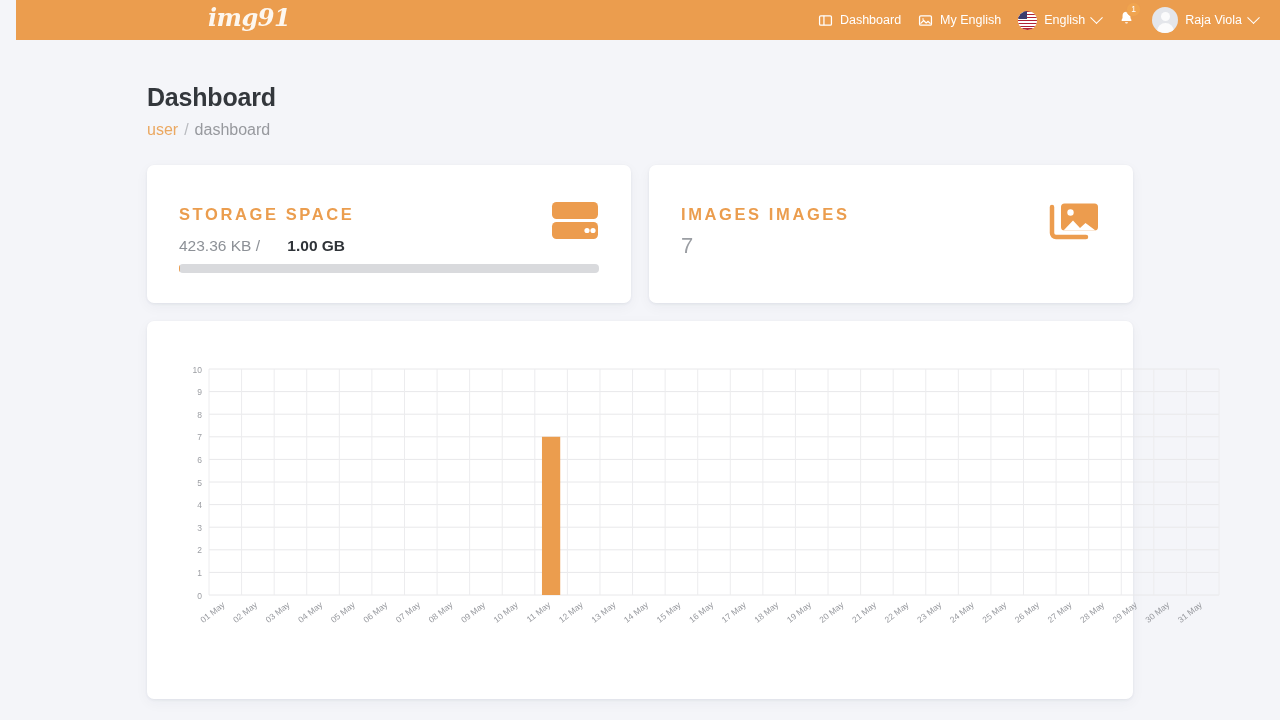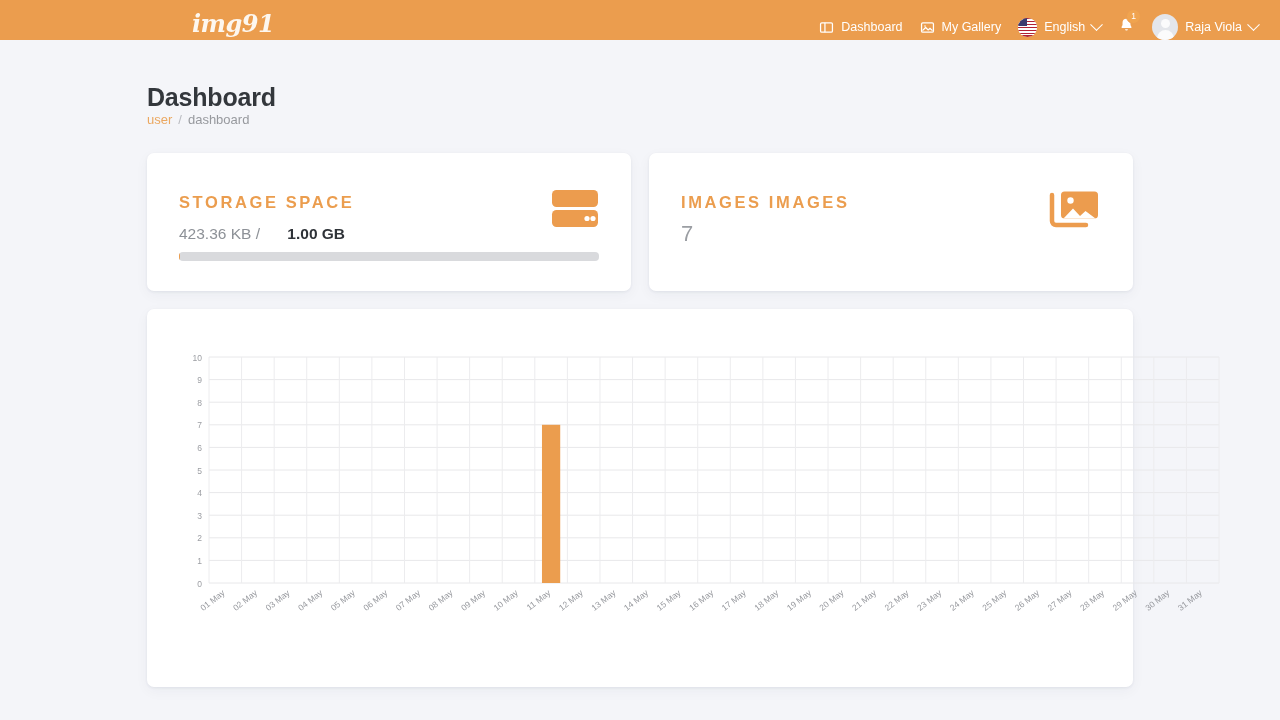--- a/index.html
+++ b/index.html
@@ -8,23 +8,24 @@
     background: #f4f5f9;
     font-family: "Liberation Sans", sans-serif;
     overflow: hidden;
   }
 
   
   .navbar {
     height: 40px;
     background: #eb9d4e;
     display: flex;
-    align-items: flex-end;
+    align-items: center;
     padding: 0 22px 0 0;
     position: relative;
+    margin-left: 16px;
   }
   .brand {
     margin-left: 192px;
     color: #fdf7ef;
     font-family: "DejaVu Serif", serif;
     font-style: italic;
     font-size: 24px;
     font-weight: 700;
     letter-spacing: -0.5px;
     line-height: 1;
@@ -75,21 +76,21 @@
   }
   .avatar .head { position:absolute; width:9px; height:9px; border-radius:50%; background:#fbfbfc; left:8.5px; top:5px;}
   .avatar .body { position:absolute; width:17px; height:11px; border-radius:9px 9px 0 0; background:#fbfbfc; left:4.5px; top:15.5px;}
 
   
   .page { padding: 0 147px; }
   .page-title {
     font-size: 25px; font-weight: 700; color: #33373c;
     padding-top: 43px; letter-spacing: -0.2px;
   }
-  .breadcrumb { font-size: 13px; color: #97999e; display:flex; gap:6px;}
+  .breadcrumb { margin-top: 9px; font-size: 16px; color: #97999e; display:flex; gap:6px;}
   .breadcrumb .crumb-link { color: #eba861; cursor: pointer; }
   .breadcrumb .sep { color: #b9bbc0; }
 
   
   .stat-row { display: flex; gap: 18px; margin-top: 26px; }
   .card {
     background: #fff;
     border-radius: 7px;
     box-shadow: 0 1px 3px rgba(28,37,66,0.07), 0 4px 14px rgba(28,37,66,0.045);
   }
@@ -140,21 +141,21 @@
     </div>
 
     <div class="nav-link">
       <span>
         <svg width="15" height="15" viewBox="0 0 24 24" fill="none" stroke="#ffffff" stroke-width="2">
           <rect x="2.5" y="4.5" width="19" height="15" rx="2"></rect>
           <circle cx="8" cy="9.5" r="1.3" fill="#ffffff" stroke="none"></circle>
           <path d="M4 17l5-5 4 4 3-2.5 4 3.5"></path>
         </svg>
       </span>
-      <span>My Gallery</span>
+      <span>My English</span>
     </div>
 
     <div class="nav-link">
       <span class="flag">
         <span class="stripes"></span>
           <span class="canton"></span>
       </span>
       <span>English</span>
       <i class="chev"></i>
     </div>

